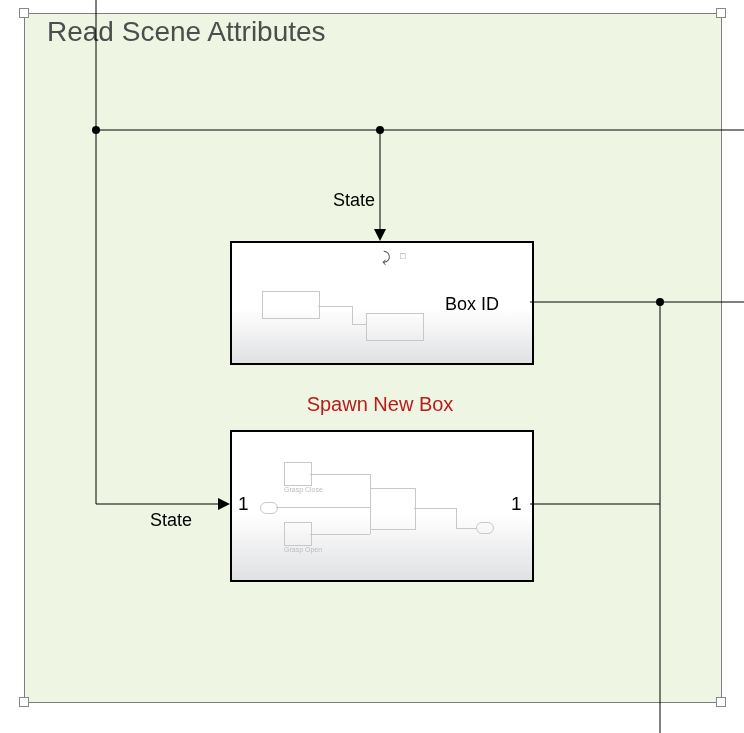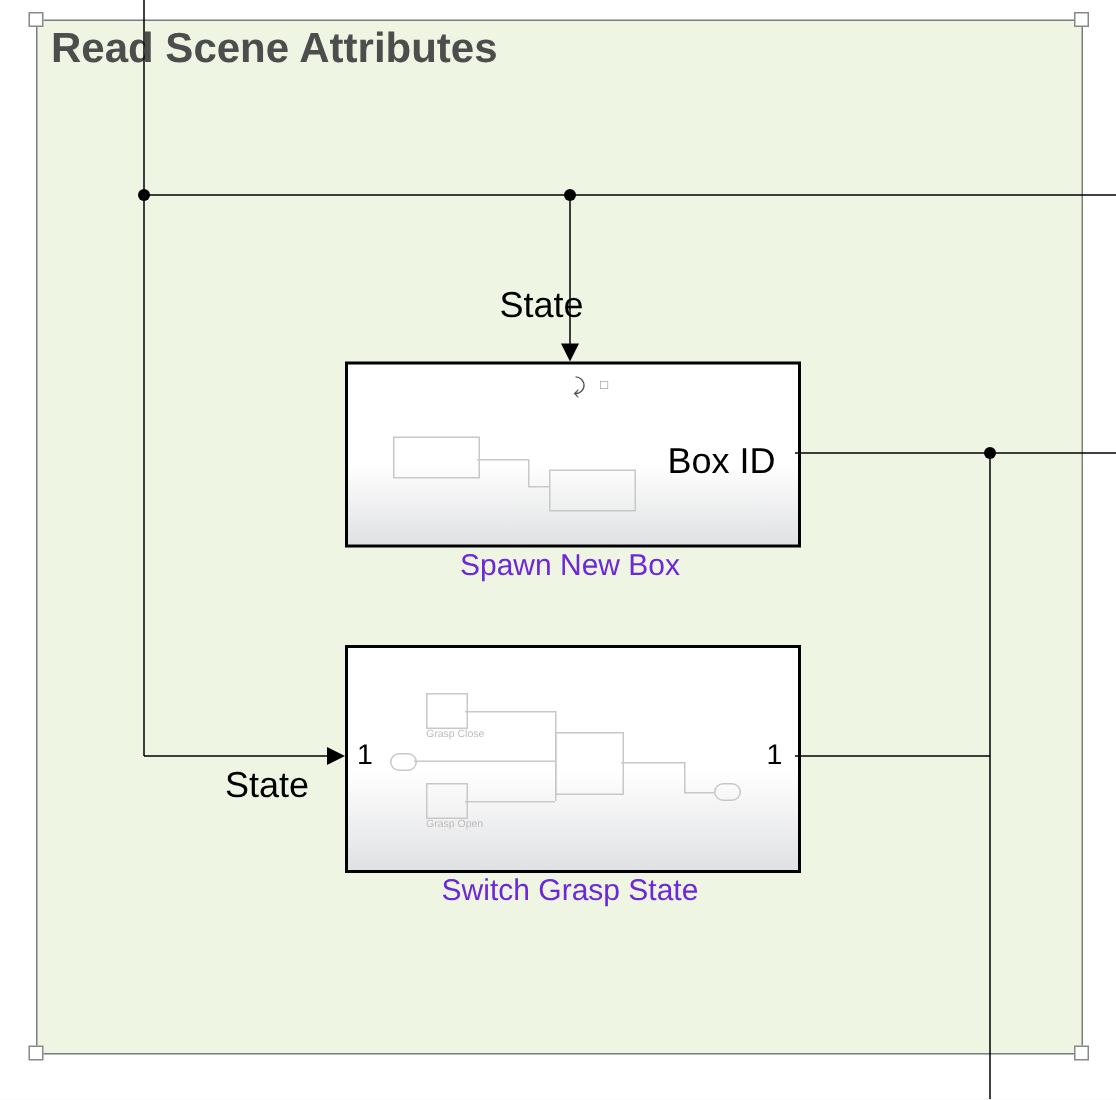--- a/index.html
+++ b/index.html
@@ -22,25 +22,24 @@
     position: absolute;
     left: 24px;
     top: 13px;
     width: 696px;
     height: 688px;
     background: #eef5e2;
     border: 1px solid #7d7d7d;
   }
   .group-title {
     position: absolute;
-    left: 34px;
+    left: 47px;
     top: 16px;
     font-size: 28px;
     color: #4d4d4d;
-    font-weight: bold;
   }
   
   .handle {
     position: absolute;
     width: 8px;
     height: 8px;
     background: #ffffff;
     border: 1px solid #888;
   }
   .h-tl { left: 19px;  top: 8px; }
@@ -52,38 +51,39 @@
   .block {
     position: absolute;
     border: 2px solid #000;
     background: linear-gradient(180deg, #ffffff 0%, #ffffff 55%, #e0e1e3 100%);
   }
   .block-label {
     position: absolute;
     width: 100%;
     text-align: center;
     font-size: 20px;
-    color: #6d28d9;
+    color: #b91c1c;
+    margin-top: 27px;
   }
 
   .trigger-glyph {
     position: absolute;
     font-size: 14px;
     color: #555;
   }
   .tiny-port-glyph {
     position: absolute;
     font-size: 9px;
     color: #888;
   }
 
   
   .sig-label {
     position: absolute;
-    font-size: 24px;
+    font-size: 18px;
     color: #000;
   }
   .port-num {
     position: absolute;
     font-size: 19px;
     color: #000;
   }
 
   
   svg.netlayer {
@@ -143,21 +143,20 @@
     <span class="mini-text" style="left:52px; top:114px;">Grasp Open</span>
     <div class="mini-line" style="left:78px; top:102px; width:60px;"></div>
     <div class="mini-line-v" style="left:138px; top:42px; height:60px;"></div>
 
     <div class="mini" style="left:138px; top:56px; width:44px; height:40px;"></div>
     <div class="mini-line" style="left:182px; top:76px; width:42px;"></div>
     <div class="mini-line-v" style="left:224px; top:76px; height:20px;"></div>
     <div class="mini-line" style="left:224px; top:96px; width:20px;"></div>
     <div class="mini-pill" style="left:244px; top:90px; width:16px; height:10px;"></div>
   </div>
-  <div class="block-label" style="left:230px; top:583px; width:300px;">Switch Grasp State</div>
 
   <span class="port-num" style="left:238px; top:493px;">1</span>
   <span class="port-num" style="left:511px; top:493px;">1</span>
 
   <span class="sig-label" style="left:333px; top:190px;">State</span>
   <span class="sig-label" style="left:150px; top:510px;">State</span>
 
   <svg class="netlayer">
 
     <line class="wire" x1="96" y1="0" x2="96" y2="504"></line>

